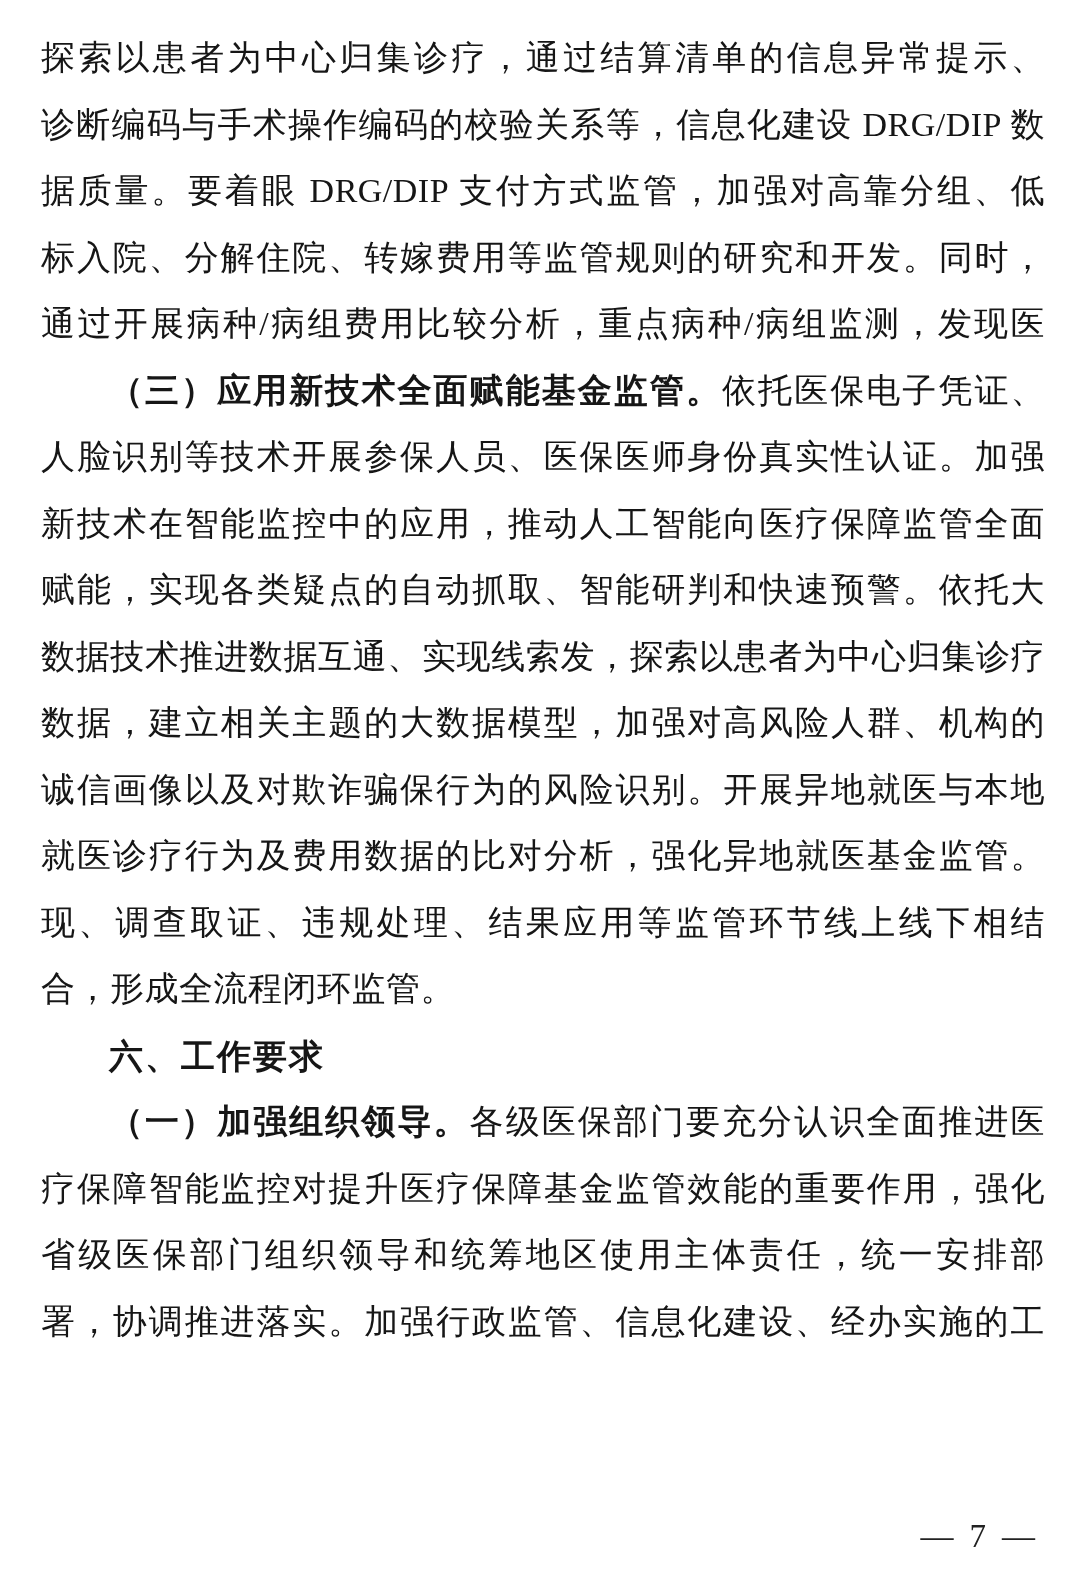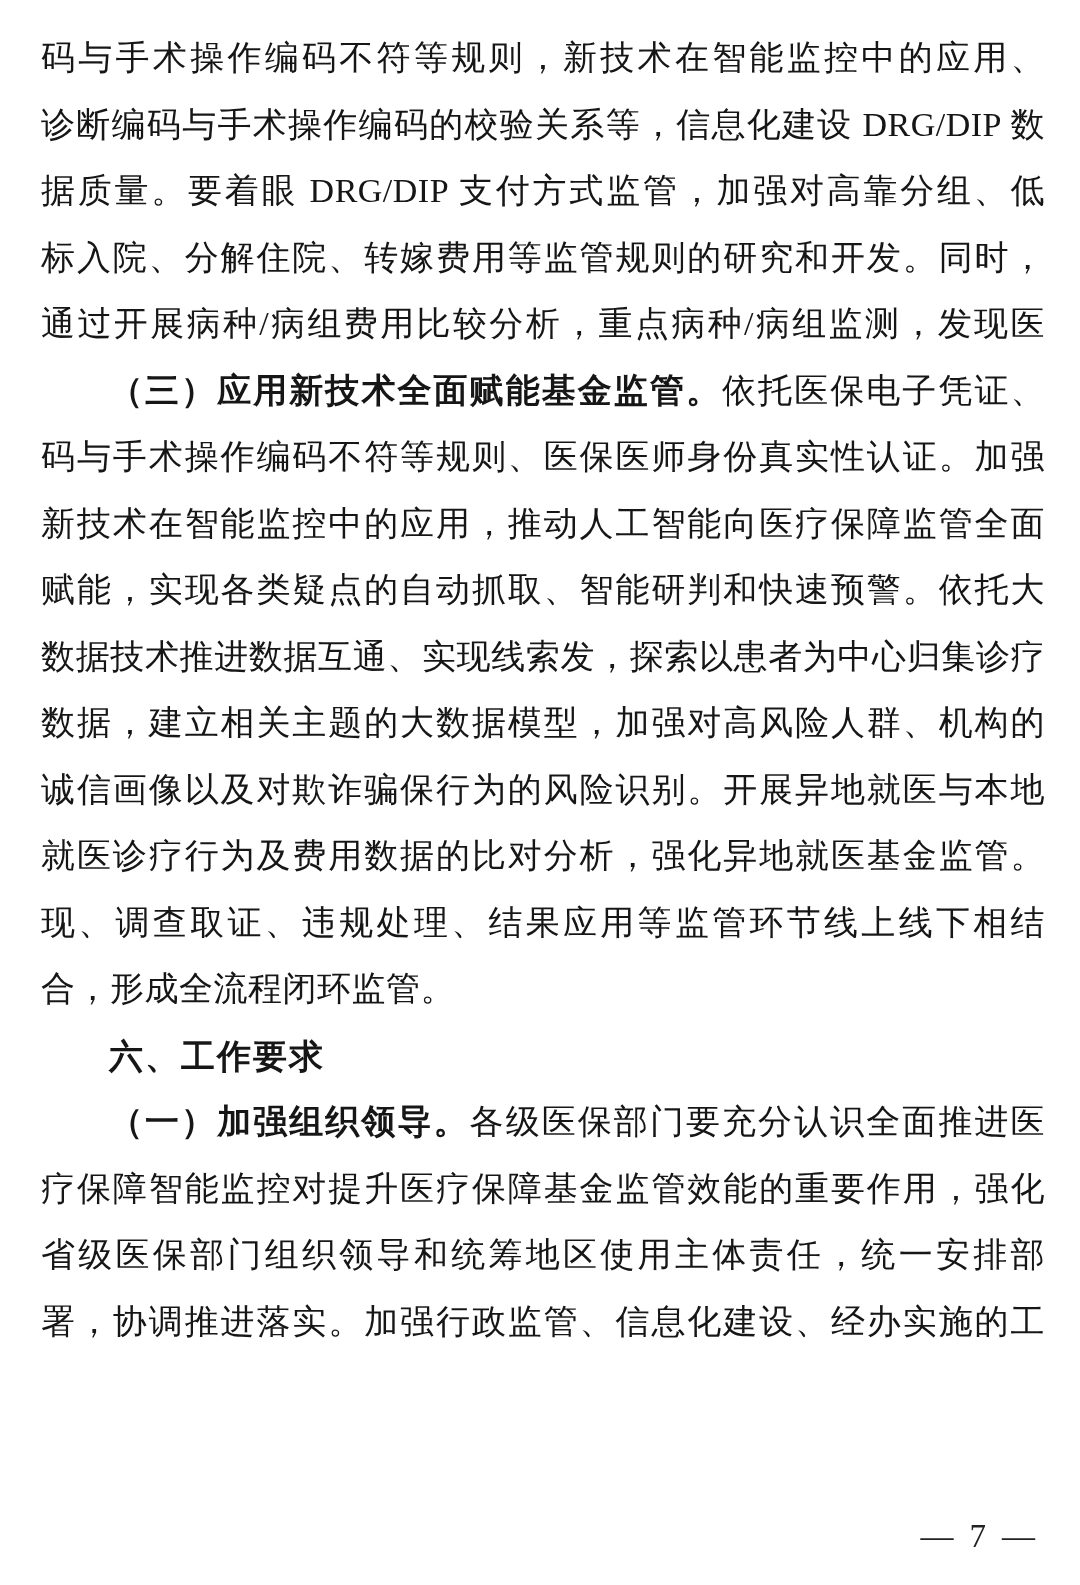--- a/index.html
+++ b/index.html
@@ -57,27 +57,27 @@
     line-height: 40px;
     color: #222222;
   }
   .footer .num { margin: 0 16px; }
 </style>
 </head>
 <body>
 
 <div class="page">
   <div class="content">
-    <p class="line">码与手术操作编码不符等规则，新技术在智能监控中的应用、</p>
+    <p class="line">探索以患者为中心归集诊疗，通过结算清单的信息异常提示、</p>
     <p class="line">诊断编码与手术操作编码的校验关系等，信息化建设 DRG/DIP 数</p>
     <p class="line">据质量。要着眼 DRG/DIP 支付方式监管，加强对高靠分组、低</p>
     <p class="line">标入院、分解住院、转嫁费用等监管规则的研究和开发。同时，</p>
     <p class="line">通过开展病种/病组费用比较分析，重点病种/病组监测，发现医</p>
     <p class="line indent"><span class="lead">（三）应用新技术全面赋能基金监管。</span><span>依托医保电子凭证、</span></p>
-    <p class="line">码与手术操作编码不符等规则、医保医师身份真实性认证。加强</p>
+    <p class="line">人脸识别等技术开展参保人员、医保医师身份真实性认证。加强</p>
     <p class="line">新技术在智能监控中的应用，推动人工智能向医疗保障监管全面</p>
     <p class="line">赋能，实现各类疑点的自动抓取、智能研判和快速预警。依托大</p>
     <p class="line">数据技术推进数据互通、实现线索发，探索以患者为中心归集诊疗</p>
     <p class="line">数据，建立相关主题的大数据模型，加强对高风险人群、机构的</p>
     <p class="line">诚信画像以及对欺诈骗保行为的风险识别。开展异地就医与本地</p>
     <p class="line">就医诊疗行为及费用数据的比对分析，强化异地就医基金监管。</p>
     <p class="line">现、调查取证、违规处理、结果应用等监管环节线上线下相结</p>
     <p class="line short">合，形成全流程闭环监管。</p>
     <p class="line heading">六、工作要求</p>
     <p class="line indent"><span class="lead">（一）加强组织领导。</span><span>各级医保部门要充分认识全面推进医</span></p>

